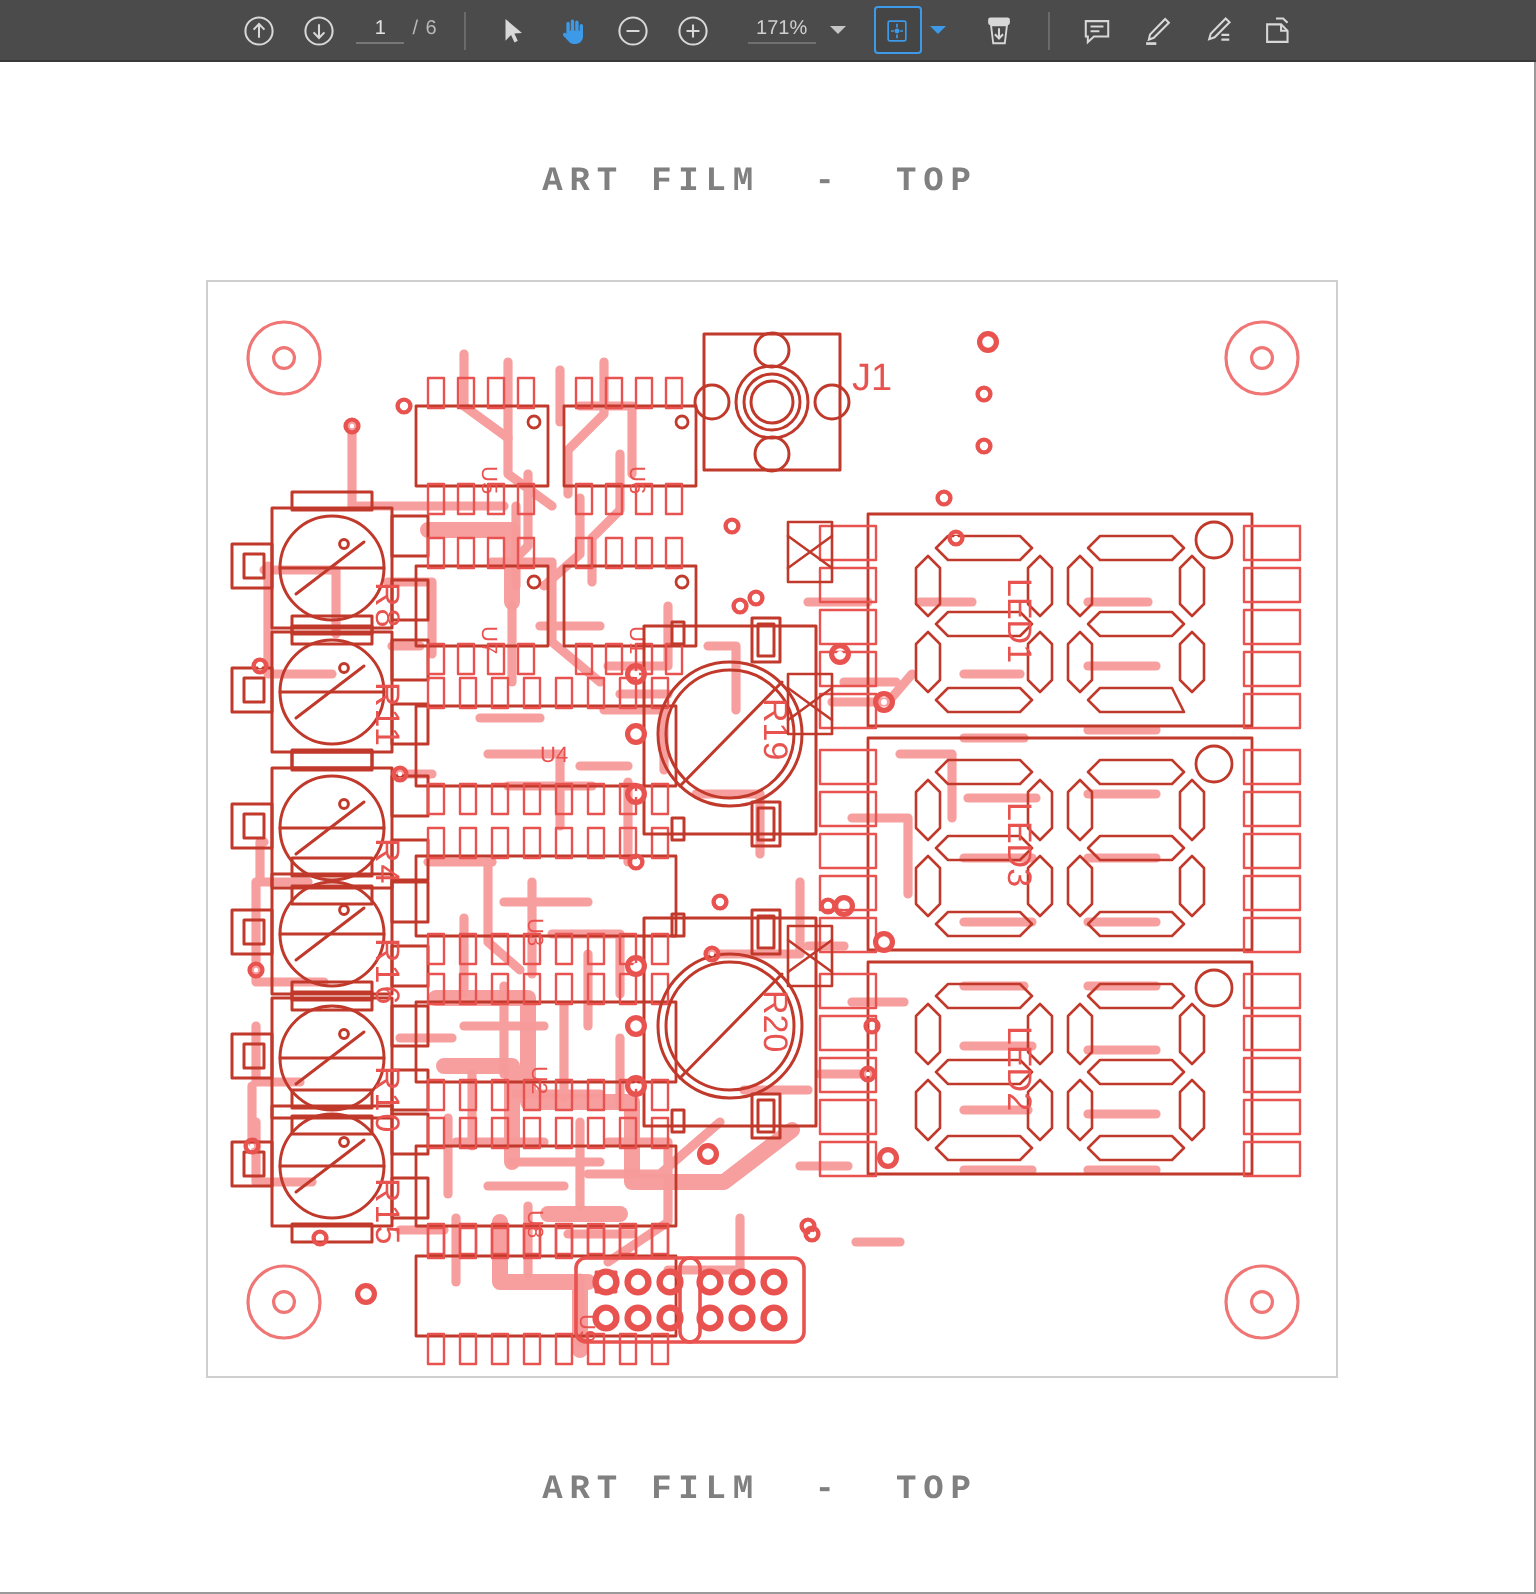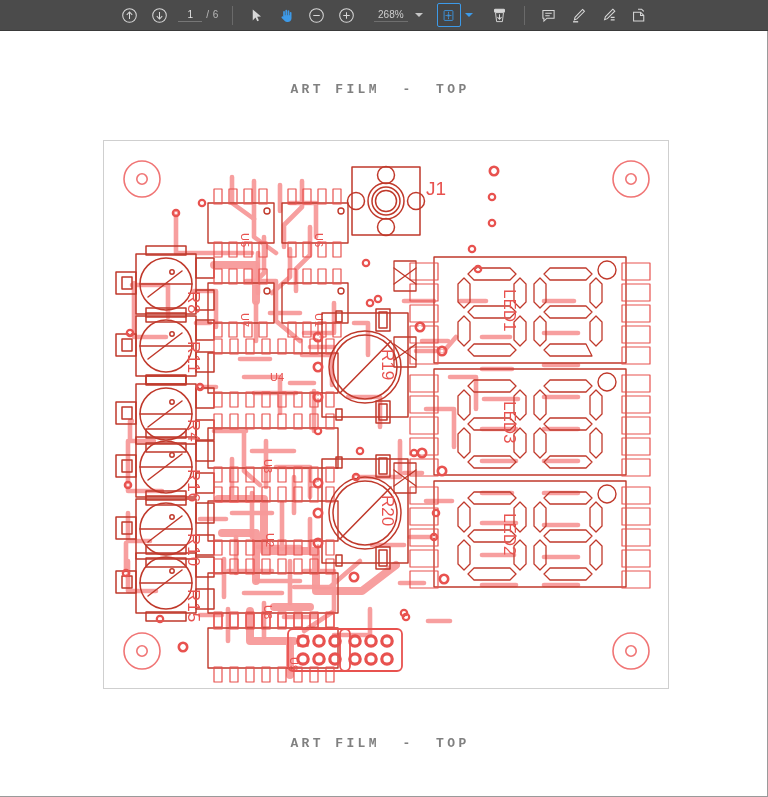--- a/index.html
+++ b/index.html
@@ -113,21 +113,21 @@
     background: #ffffff;
     overflow: hidden;
   }
 
   
   .doc-title {
     position: absolute;
     left: 0; width: 760px;
     text-align: center;
     font-family: "Liberation Mono", "DejaVu Sans Mono", monospace;
-    font-size: 13px;
+    font-size: 17px;
     letter-spacing: 3.4px;
     color: #808080;
     font-weight: bold;
     white-space: pre;
   }
   #title-top    { top: 51px; }
   #title-bottom { top: 705px; }
 
   
   #art-frame {
@@ -188,21 +188,21 @@
       </div>
       <div class="tb-btn" title="Zoom in">
         <svg width="17" height="17" viewBox="0 0 20 20" fill="none" stroke="currentColor" stroke-width="1.2">
           <circle cx="10" cy="10" r="8"></circle>
           <path d="M6.2 10 H13.8 M10 6.2 V13.8"></path>
         </svg>
       </div>
     </div>
 
     <div class="tb-group" style="margin-left:12px;">
-      <div class="zoomval">268%</div>
+      <div class="zoomval">171%</div>
       <div class="caret"></div>
     </div>
 
     <div class="tb-group" style="margin-left:14px;">
       <div class="fitbox" title="Fit page">
         <svg width="13" height="13" viewBox="0 0 20 20" fill="none" stroke="currentColor" stroke-width="1.3">
           <rect x="3.2" y="2.4" width="13.6" height="15.2" rx="1.2"></rect>
           <circle cx="10" cy="10" r="1.9" fill="currentColor" stroke="none"></circle>
           <path d="M10 4.4 V7.3 M10 12.7 V15.6 M5.4 10 H7.6 M12.4 10 H14.6"></path>
         </svg>

